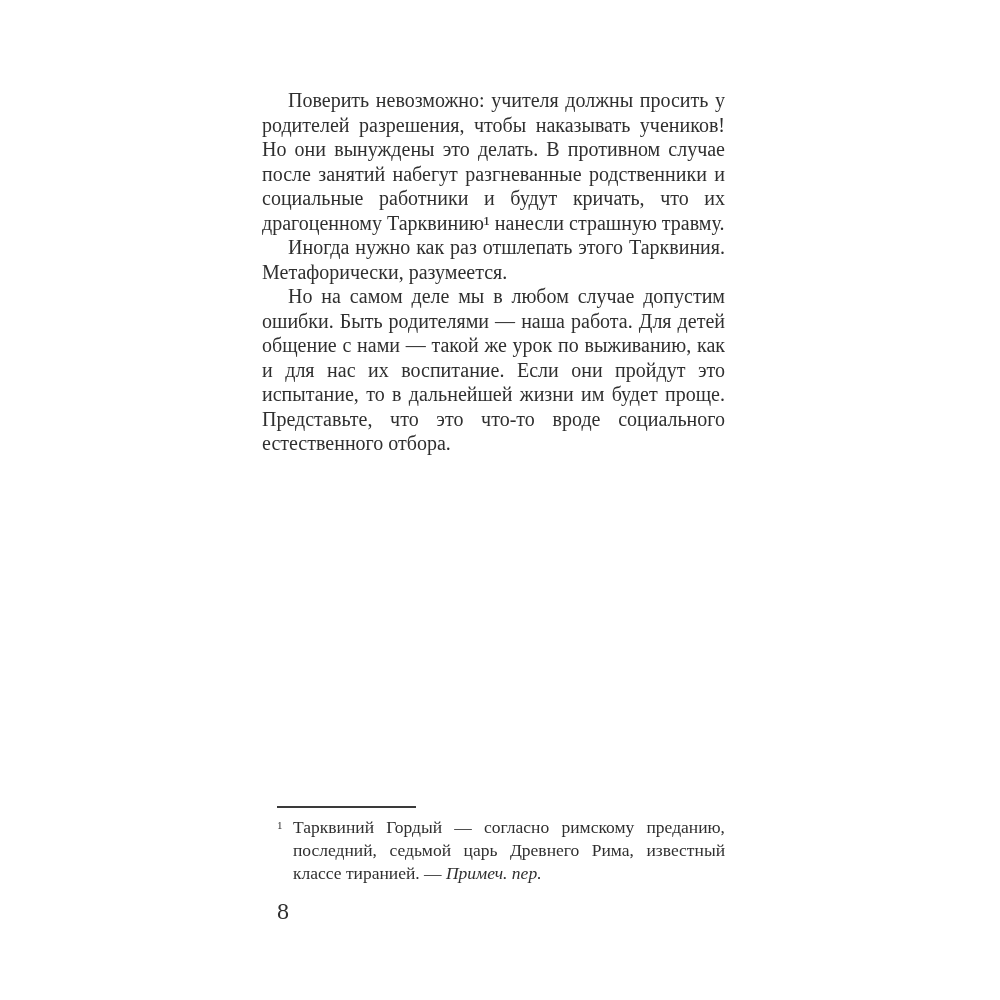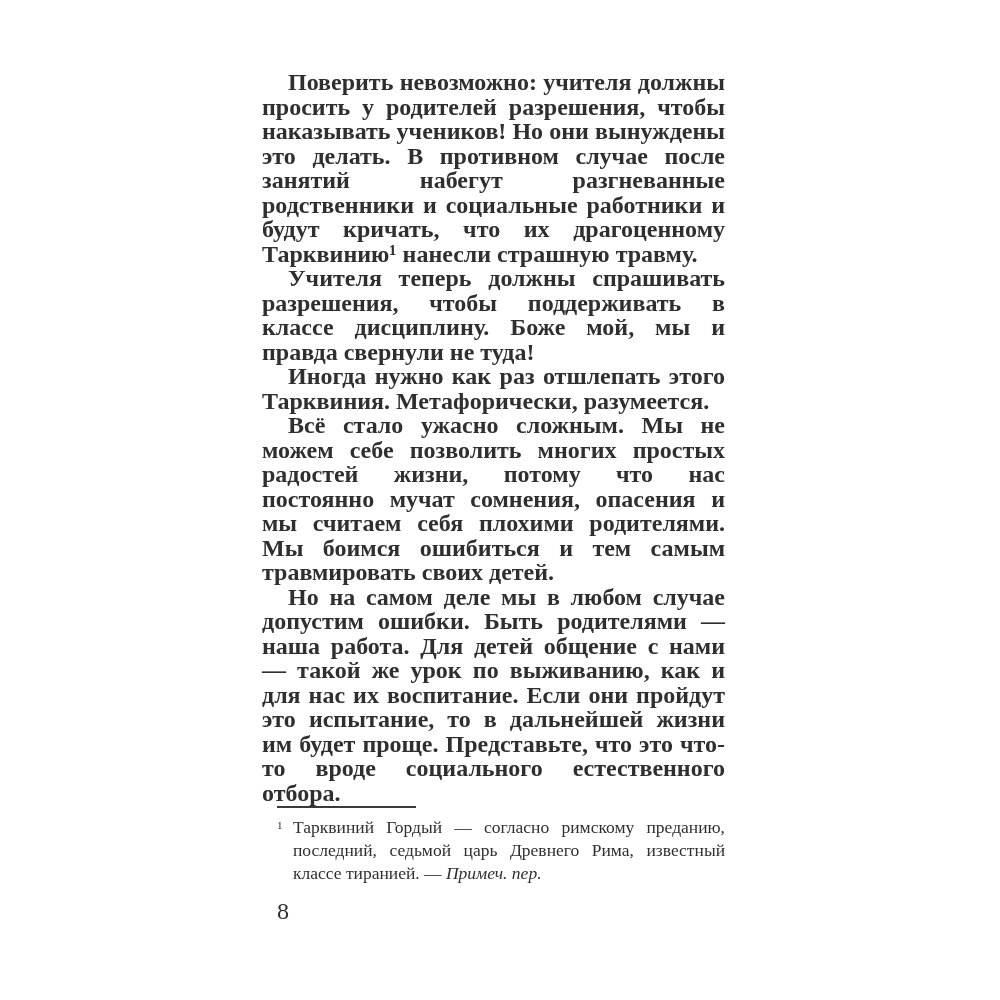--- a/index.html
+++ b/index.html
@@ -12,27 +12,26 @@
     width: 1000px;
     height: 1000px;
     background: #ffffff;
     overflow: hidden;
     font-family: "Liberation Serif", "DejaVu Serif", serif;
     color: #2f2f2f;
   }
   .text-block {
     position: absolute;
     left: 262px;
-    top: 70px;
+    top: 88px;
     width: 463px;
-    font-size: 24px;
+    font-size: 20px;
     line-height: 24.5px;
     text-align: justify;
     hyphens: auto;
-    font-weight: bold;
     -webkit-hyphens: auto;
   }
   .text-block p {
     margin: 0;
     padding: 0;
     text-indent: 26px;
   }
   .footnote {
     position: absolute;
     left: 277px;
@@ -77,23 +76,21 @@
     color: #2f2f2f;
   }
 </style>
 </head>
 <body>
 
 <div class="page">
 
   <div class="text-block">
     <p>Поверить невозможно: учителя должны просить у родителей разрешения, чтобы наказывать учеников! Но они вынуждены это делать. В противном случае после занятий набегут разгневанные родственники и социальные работники и будут кричать, что их драгоценному Тарквинию¹ нанесли страшную травму.</p>
-    <p>Учителя теперь должны спрашивать разрешения, чтобы поддерживать в классе дисциплину. Боже мой, мы и правда свернули не туда!</p>
     <p>Иногда нужно как раз отшлепать этого Тарквиния. Метафорически, разумеется.</p>
-    <p>Всё стало ужасно сложным. Мы не можем себе позволить многих простых радостей жизни, потому что нас постоянно мучат сомнения, опасения и мы считаем себя плохими родителями. Мы боимся ошибиться и тем самым травмировать своих детей.</p>
     <p>Но на самом деле мы в любом случае допустим ошибки. Быть родителями — наша работа. Для детей общение с нами — такой же урок по выживанию, как и для нас их воспитание. Если они пройдут это испытание, то в дальнейшей жизни им будет проще. Представьте, что это что-то вроде социального естественного отбора.</p>
   </div>
 
   <div class="footnote">
     <div class="footnote-rule"></div>
     <div class="footnote-body">
       <span class="fn-marker">1</span>
       <span class="fn-text"><span>Тарквиний Гордый — согласно римскому преданию, последний, седьмой царь Древнего Рима, известный классе тиранией. — </span><em>Примеч. пер.</em></span>
     </div>
   </div>

